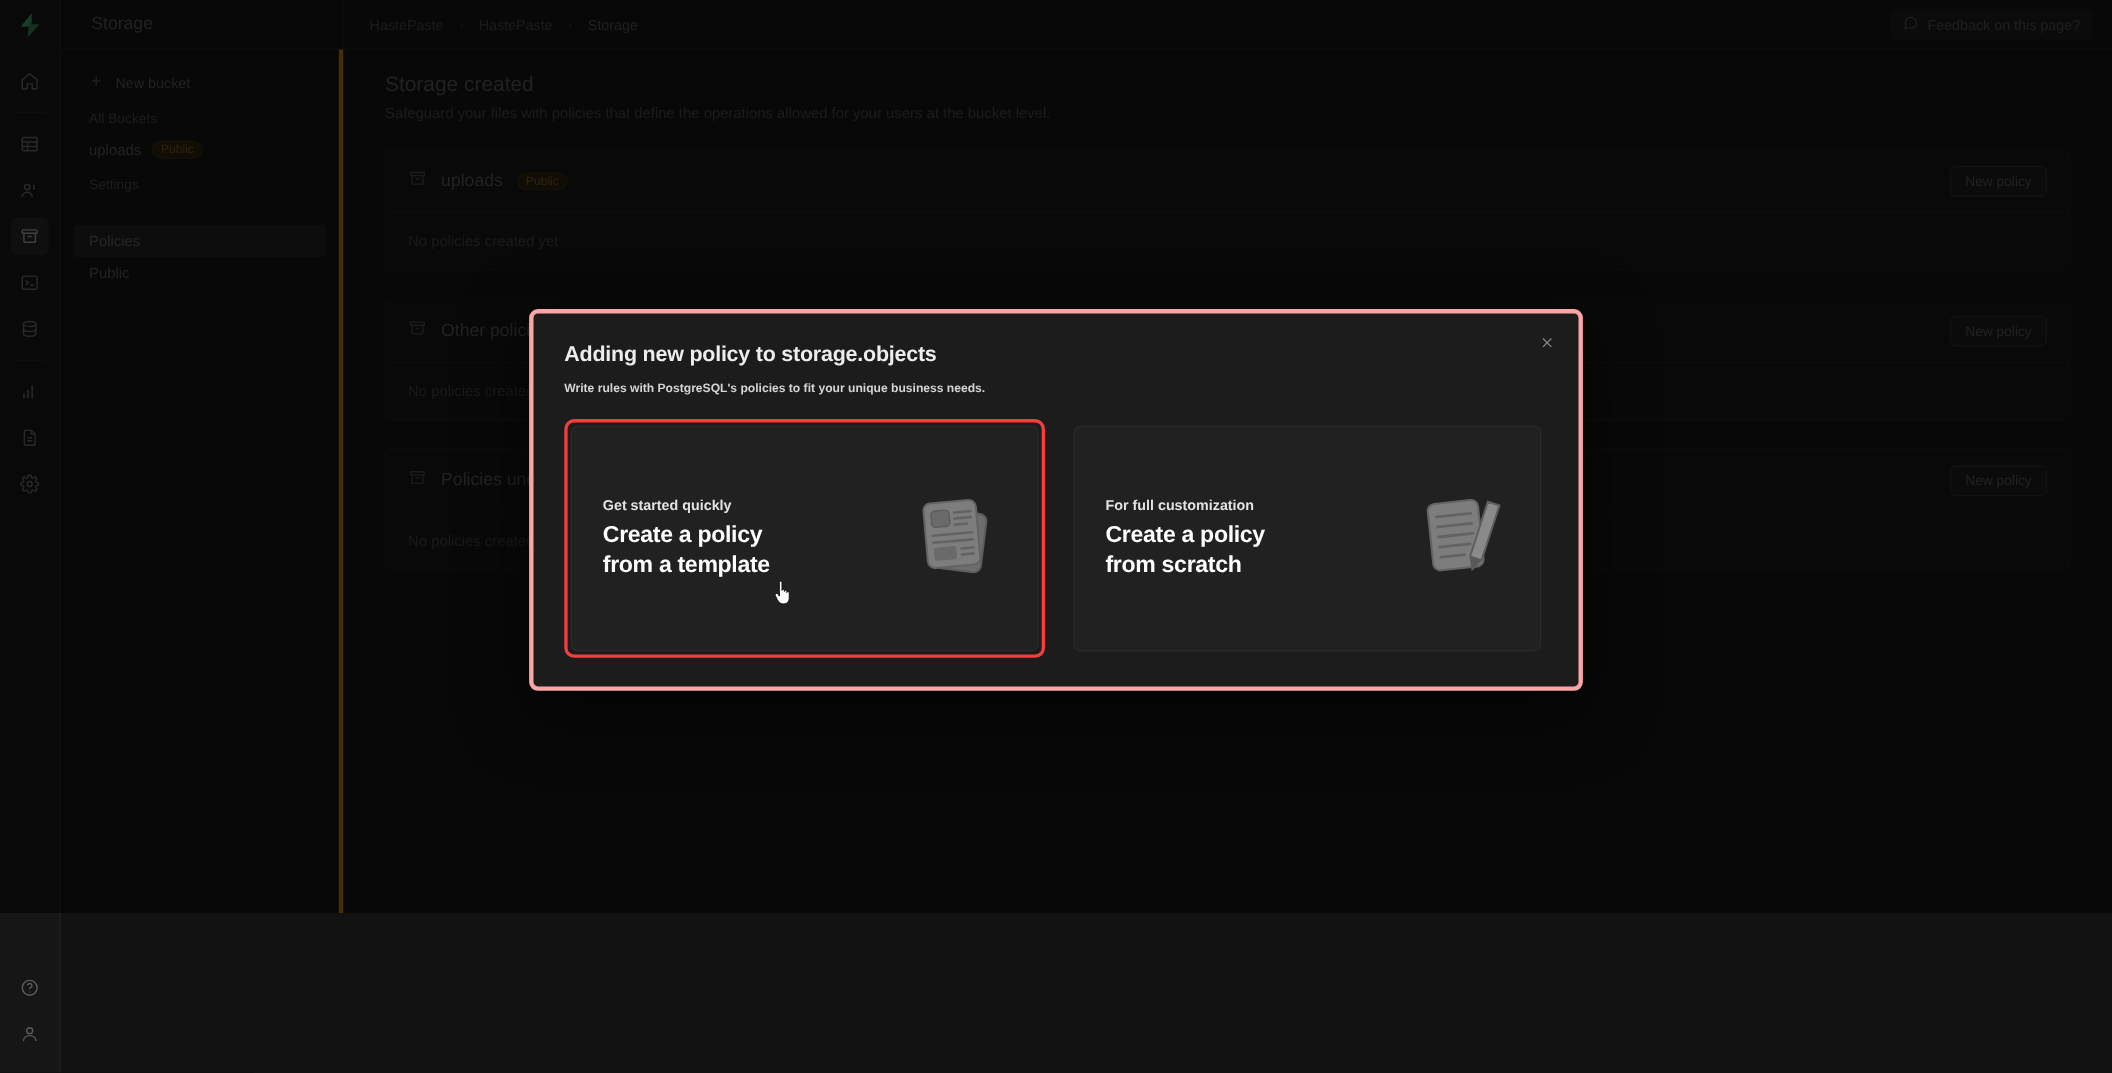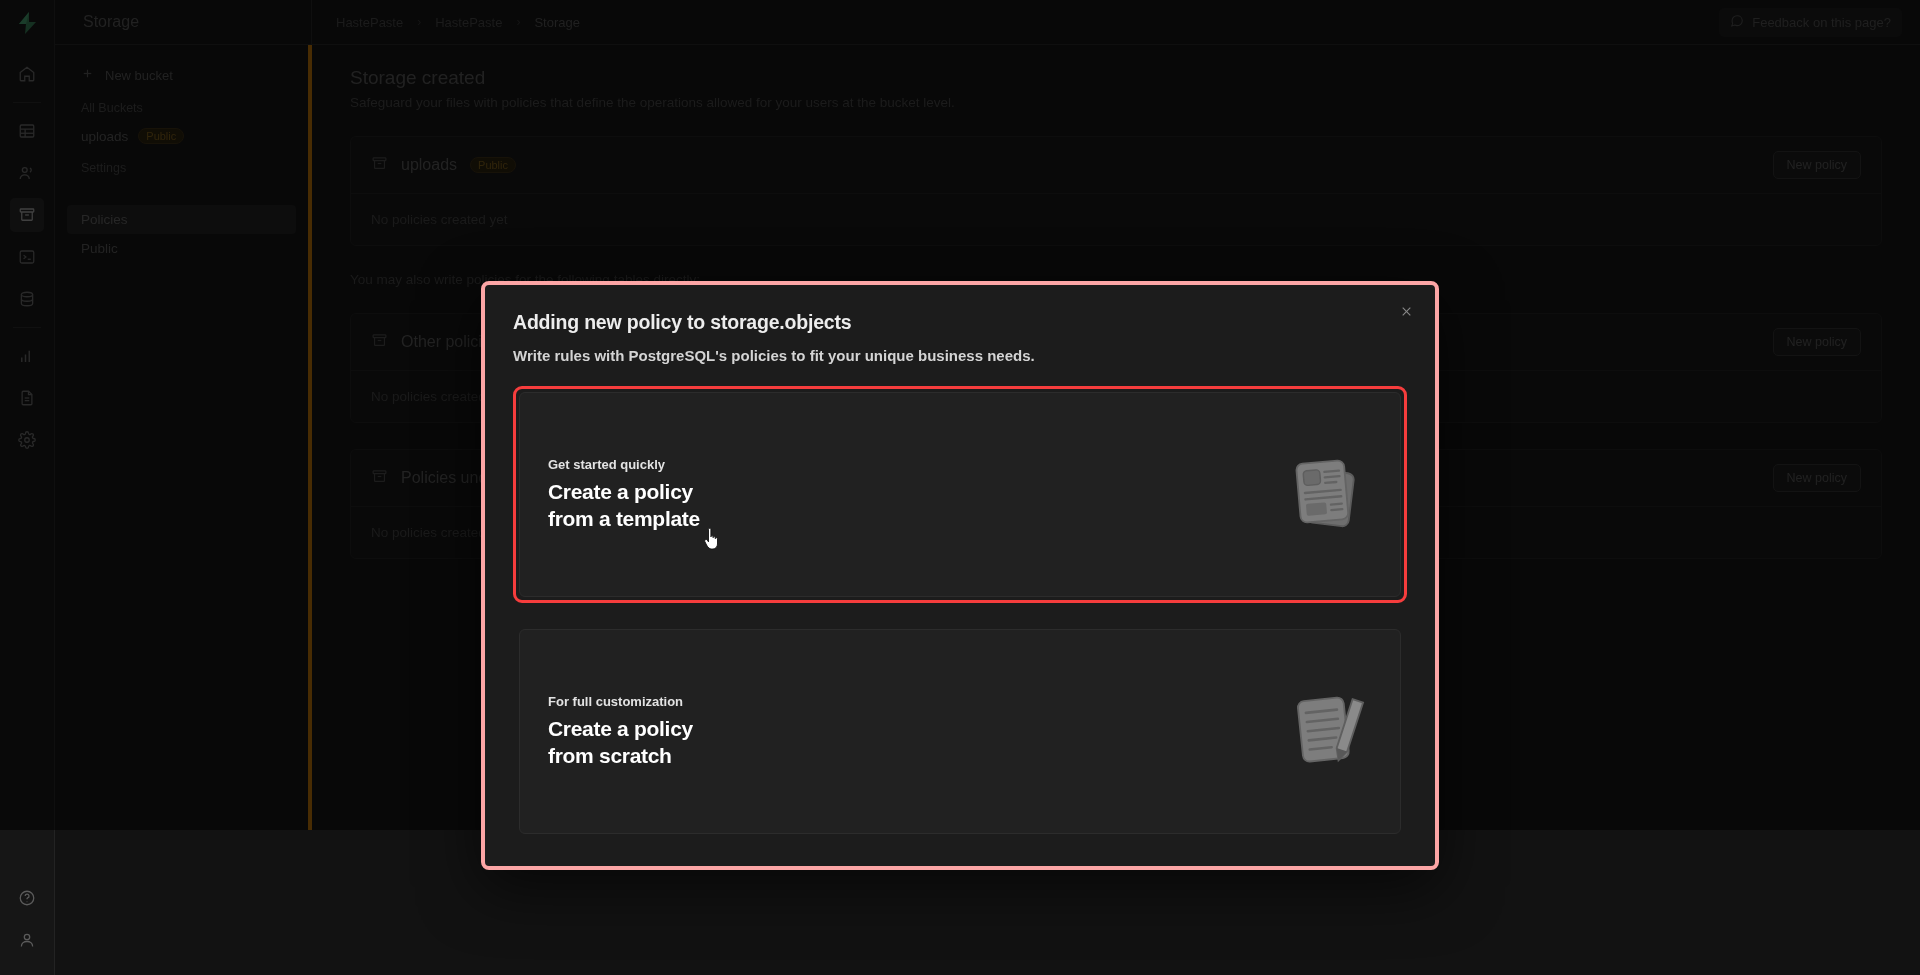--- a/index.html
+++ b/index.html
@@ -91,23 +91,23 @@
     background:#1c1c1c; border:4px solid #fca5a5; border-radius:8px;
     box-shadow:0 18px 60px rgba(0,0,0,0.6);
     padding:26px 28px 26px 28px;
   }
   .modal-close {
     position:absolute; right:16px; top:13px; width:26px; height:26px;
     display:flex; align-items:center; justify-content:center; color:#8a8a8a;
     border-radius:4px;
   }
   .modal-title { font-size:19.5px; color:#ededed; font-weight:700; letter-spacing:-0.2px; }
-  .modal-sub { font-size:15px; color:#d4d4d4; margin-top:13px; font-weight:700; }
-
-  .cards { display:flex; gap:20px; margin-top:22px;flex-direction:column; }
+  .modal-sub { font-size:11px; color:#d4d4d4; margin-top:13px; font-weight:700; }
+
+  .cards { display:flex; gap:20px; margin-top:22px; }
   .card-wrap { flex:1; padding:3px; border-radius:9px; border:3px solid transparent; }
   .card-wrap.highlighted { border-color:#f63d3d; }
   .card {
     height:205px; border:1px solid #2c2c2c; border-radius:6px; background:#212121;
     display:flex; align-items:center; justify-content:space-between;
     padding:0 26px 0 28px; position:relative;
   }
   .card-eyebrow { font-size:13px; color:#e3e3e3; font-weight:700; }
   .card-heading {
     font-size:21px; color:#ffffff; font-weight:700; line-height:1.28; margin-top:7px;
@@ -274,21 +274,20 @@
                 <line x1="9.5" y1="12" x2="14.5" y2="12"></line>
               </svg>
           </span>
           <span class="panel-head-name">uploads</span>
           <span class="badge-public">Public</span>
           <span class="new-policy-btn">New policy</span>
         </div>
         <div class="panel-body">No policies created yet</div>
       </div>
 
-      <div class="section-note">You may also write policies for the following tables directly:</div>
 
       <div class="panel">
         <div class="panel-head">
           <span>
             <svg width="17" height="17" viewBox="0 0 24 24" fill="none" stroke="#3f3f3f" stroke-width="1.7">
                 <rect x="3" y="4" width="18" height="4" rx="1"></rect>
                 <path d="M5 8v10a1 1 0 0 0 1 1h12a1 1 0 0 0 1-1V8"></path>
                 <line x1="9.5" y1="12" x2="14.5" y2="12"></line>
               </svg>
           </span>

